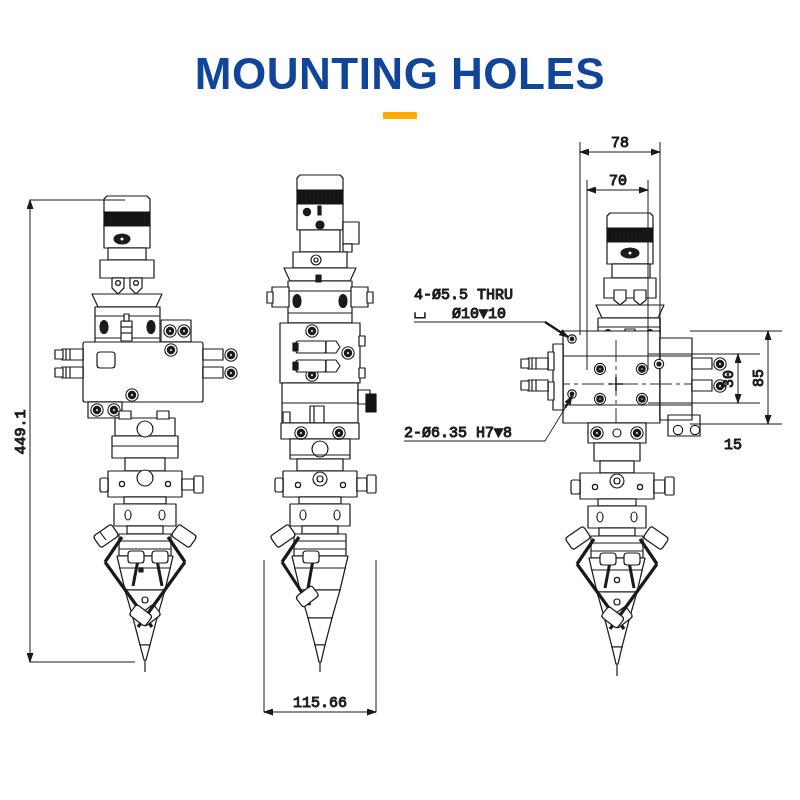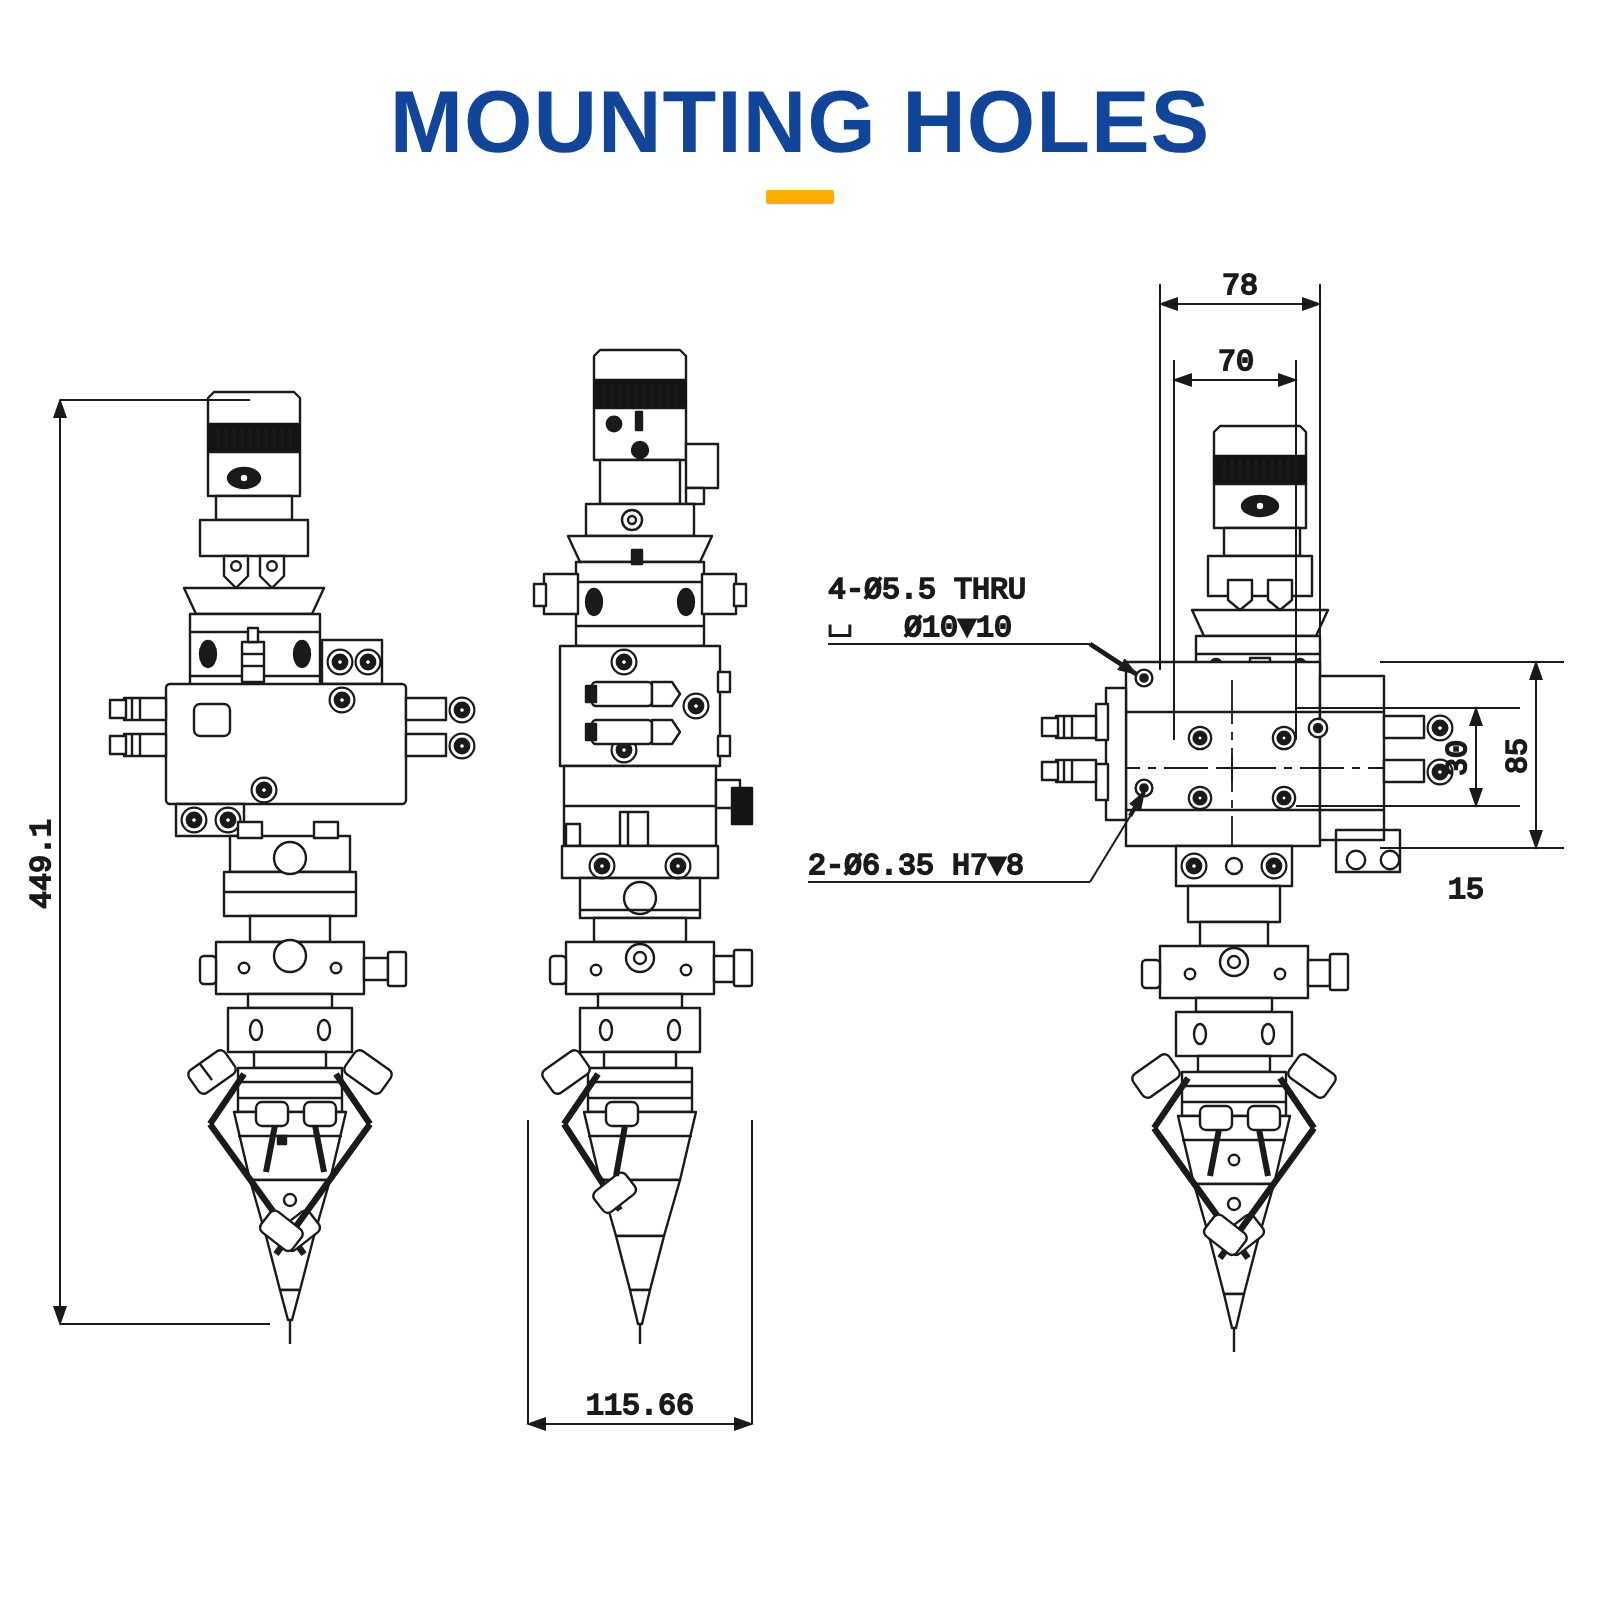--- a/index.html
+++ b/index.html
@@ -30,21 +30,21 @@
     width: 800px;
     text-align: center;
   }
   #page-title {
     font-family: "Liberation Sans", sans-serif;
     font-weight: bold;
     font-size: 44px;
     letter-spacing: 0.5px;
     line-height: 52px;
     color: #11459a;
-    margin: 0;
+    margin: 12px;
     white-space: nowrap;
   }
   #title-accent {
     width: 34px;
     height: 7px;
     background: #ffab00;
     margin: 7px auto 0 auto;
     border-radius: 1px;
   }
   

